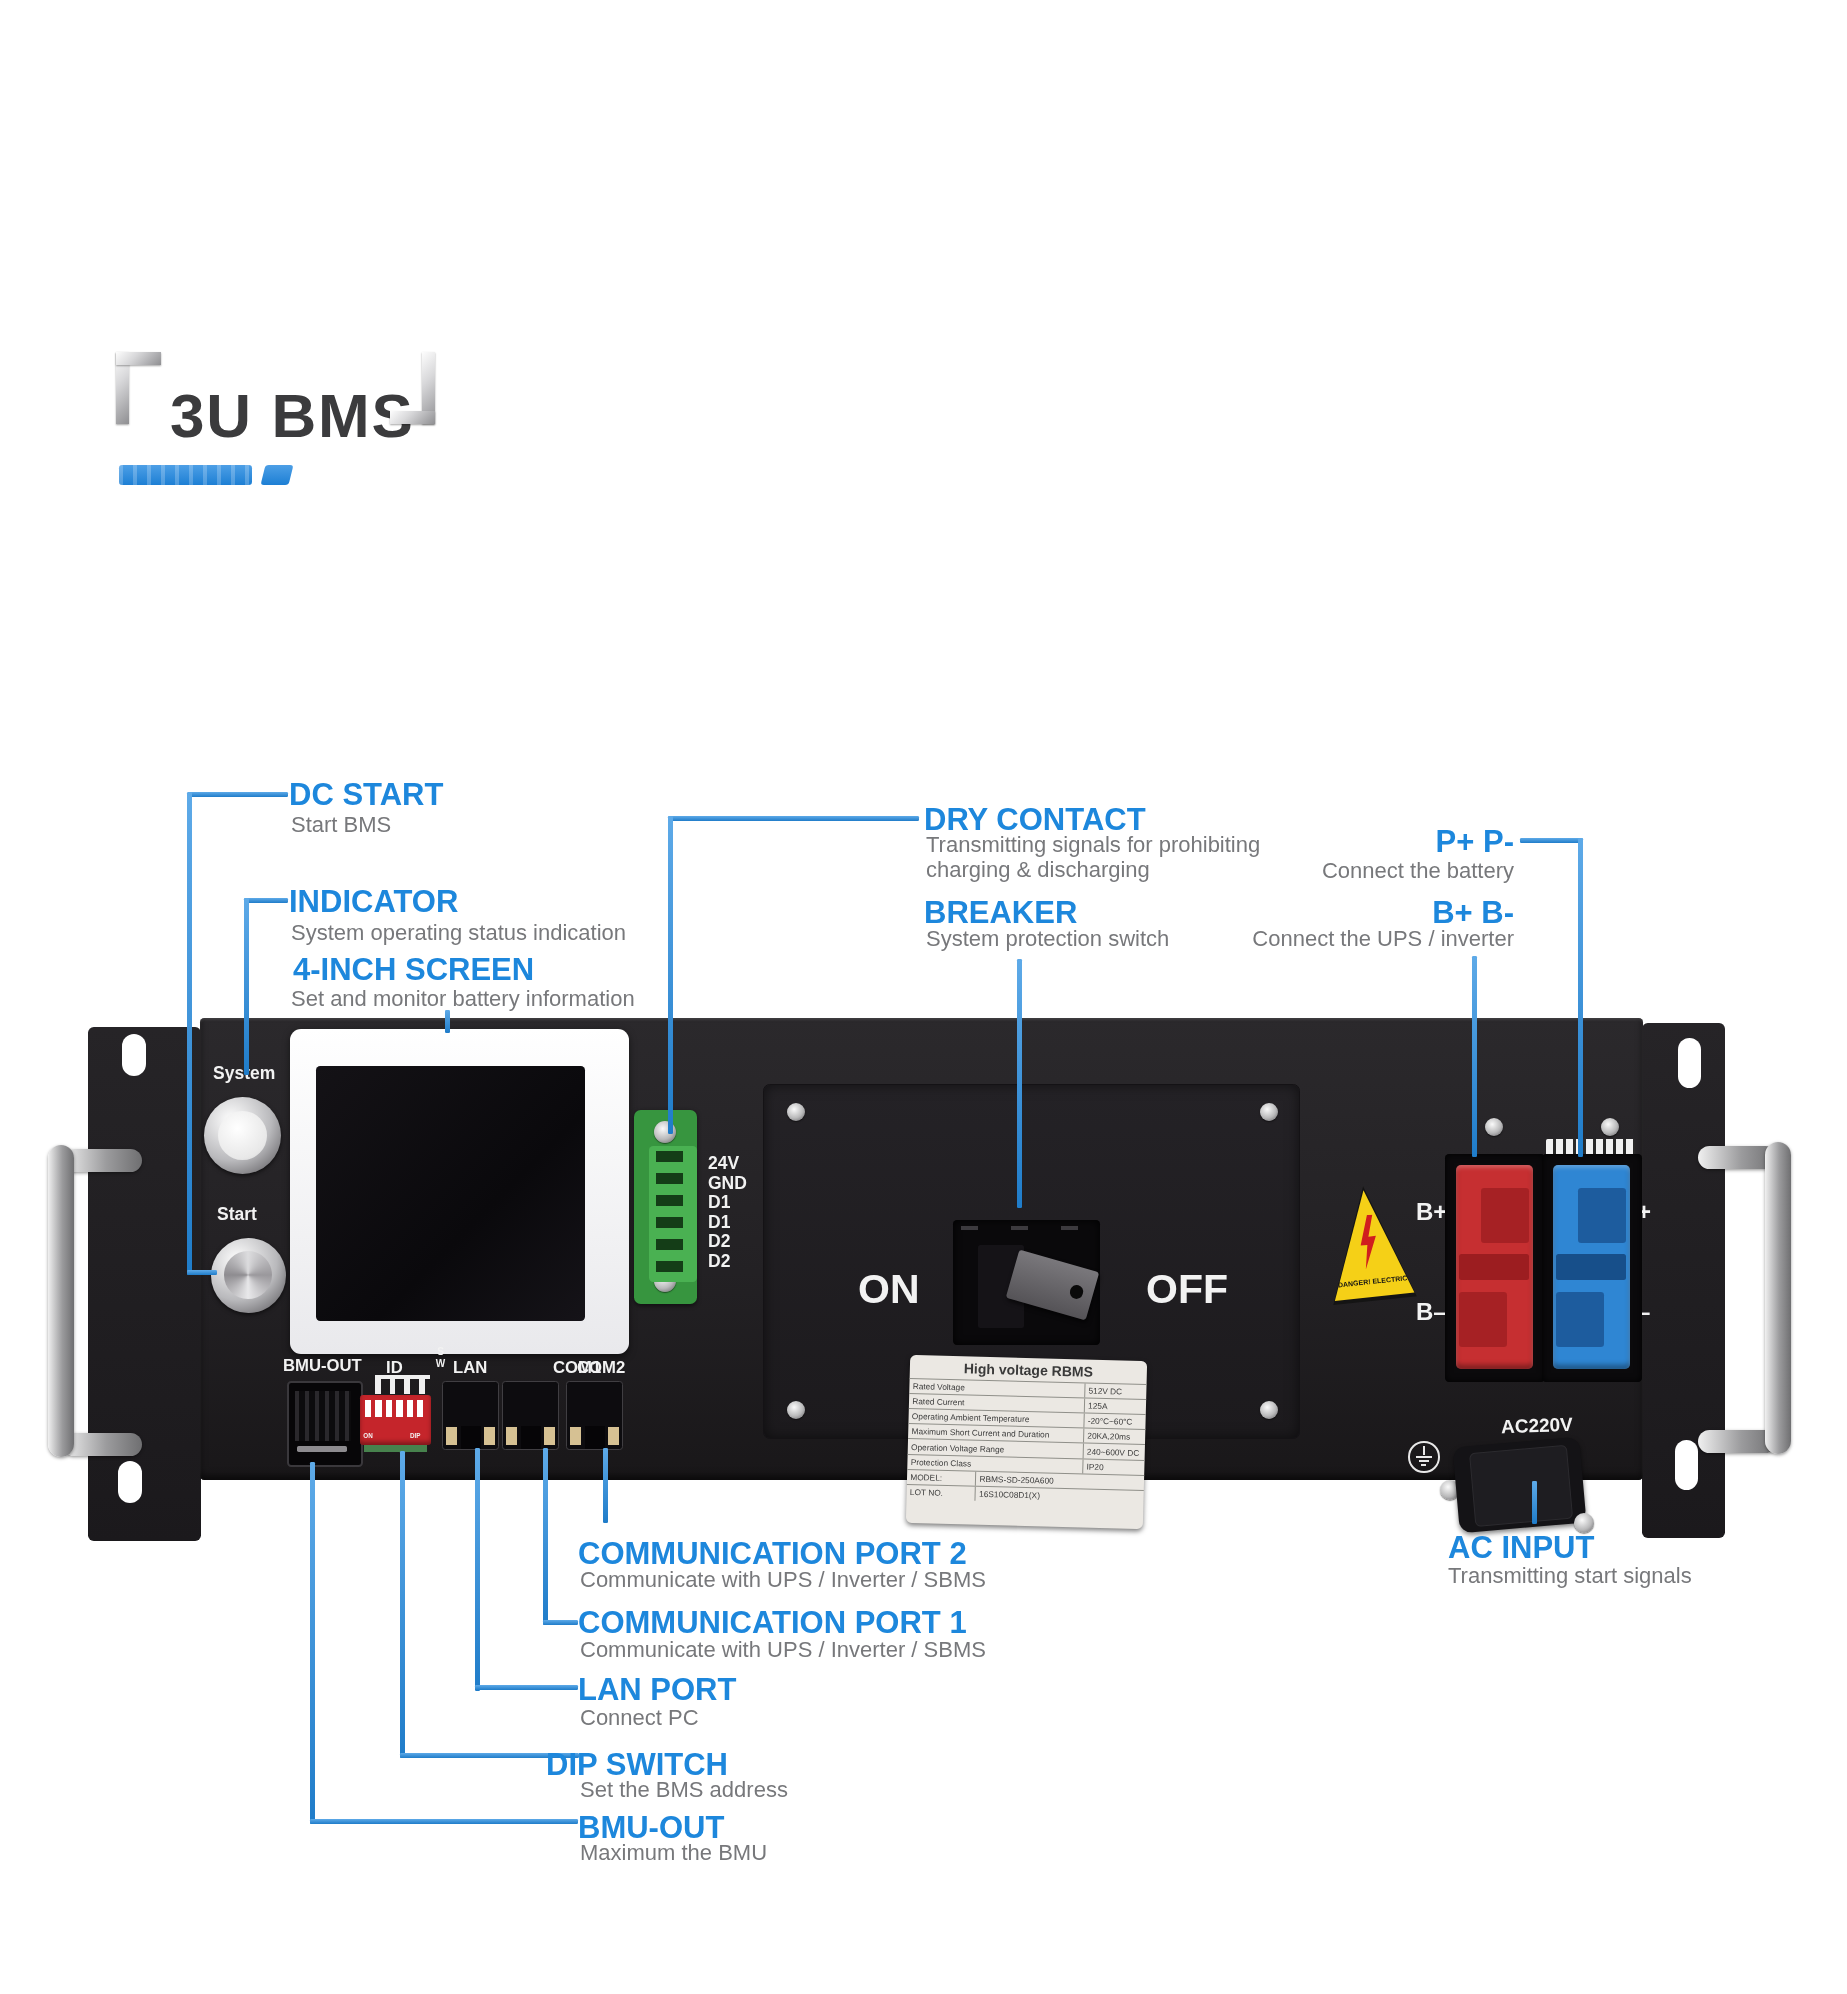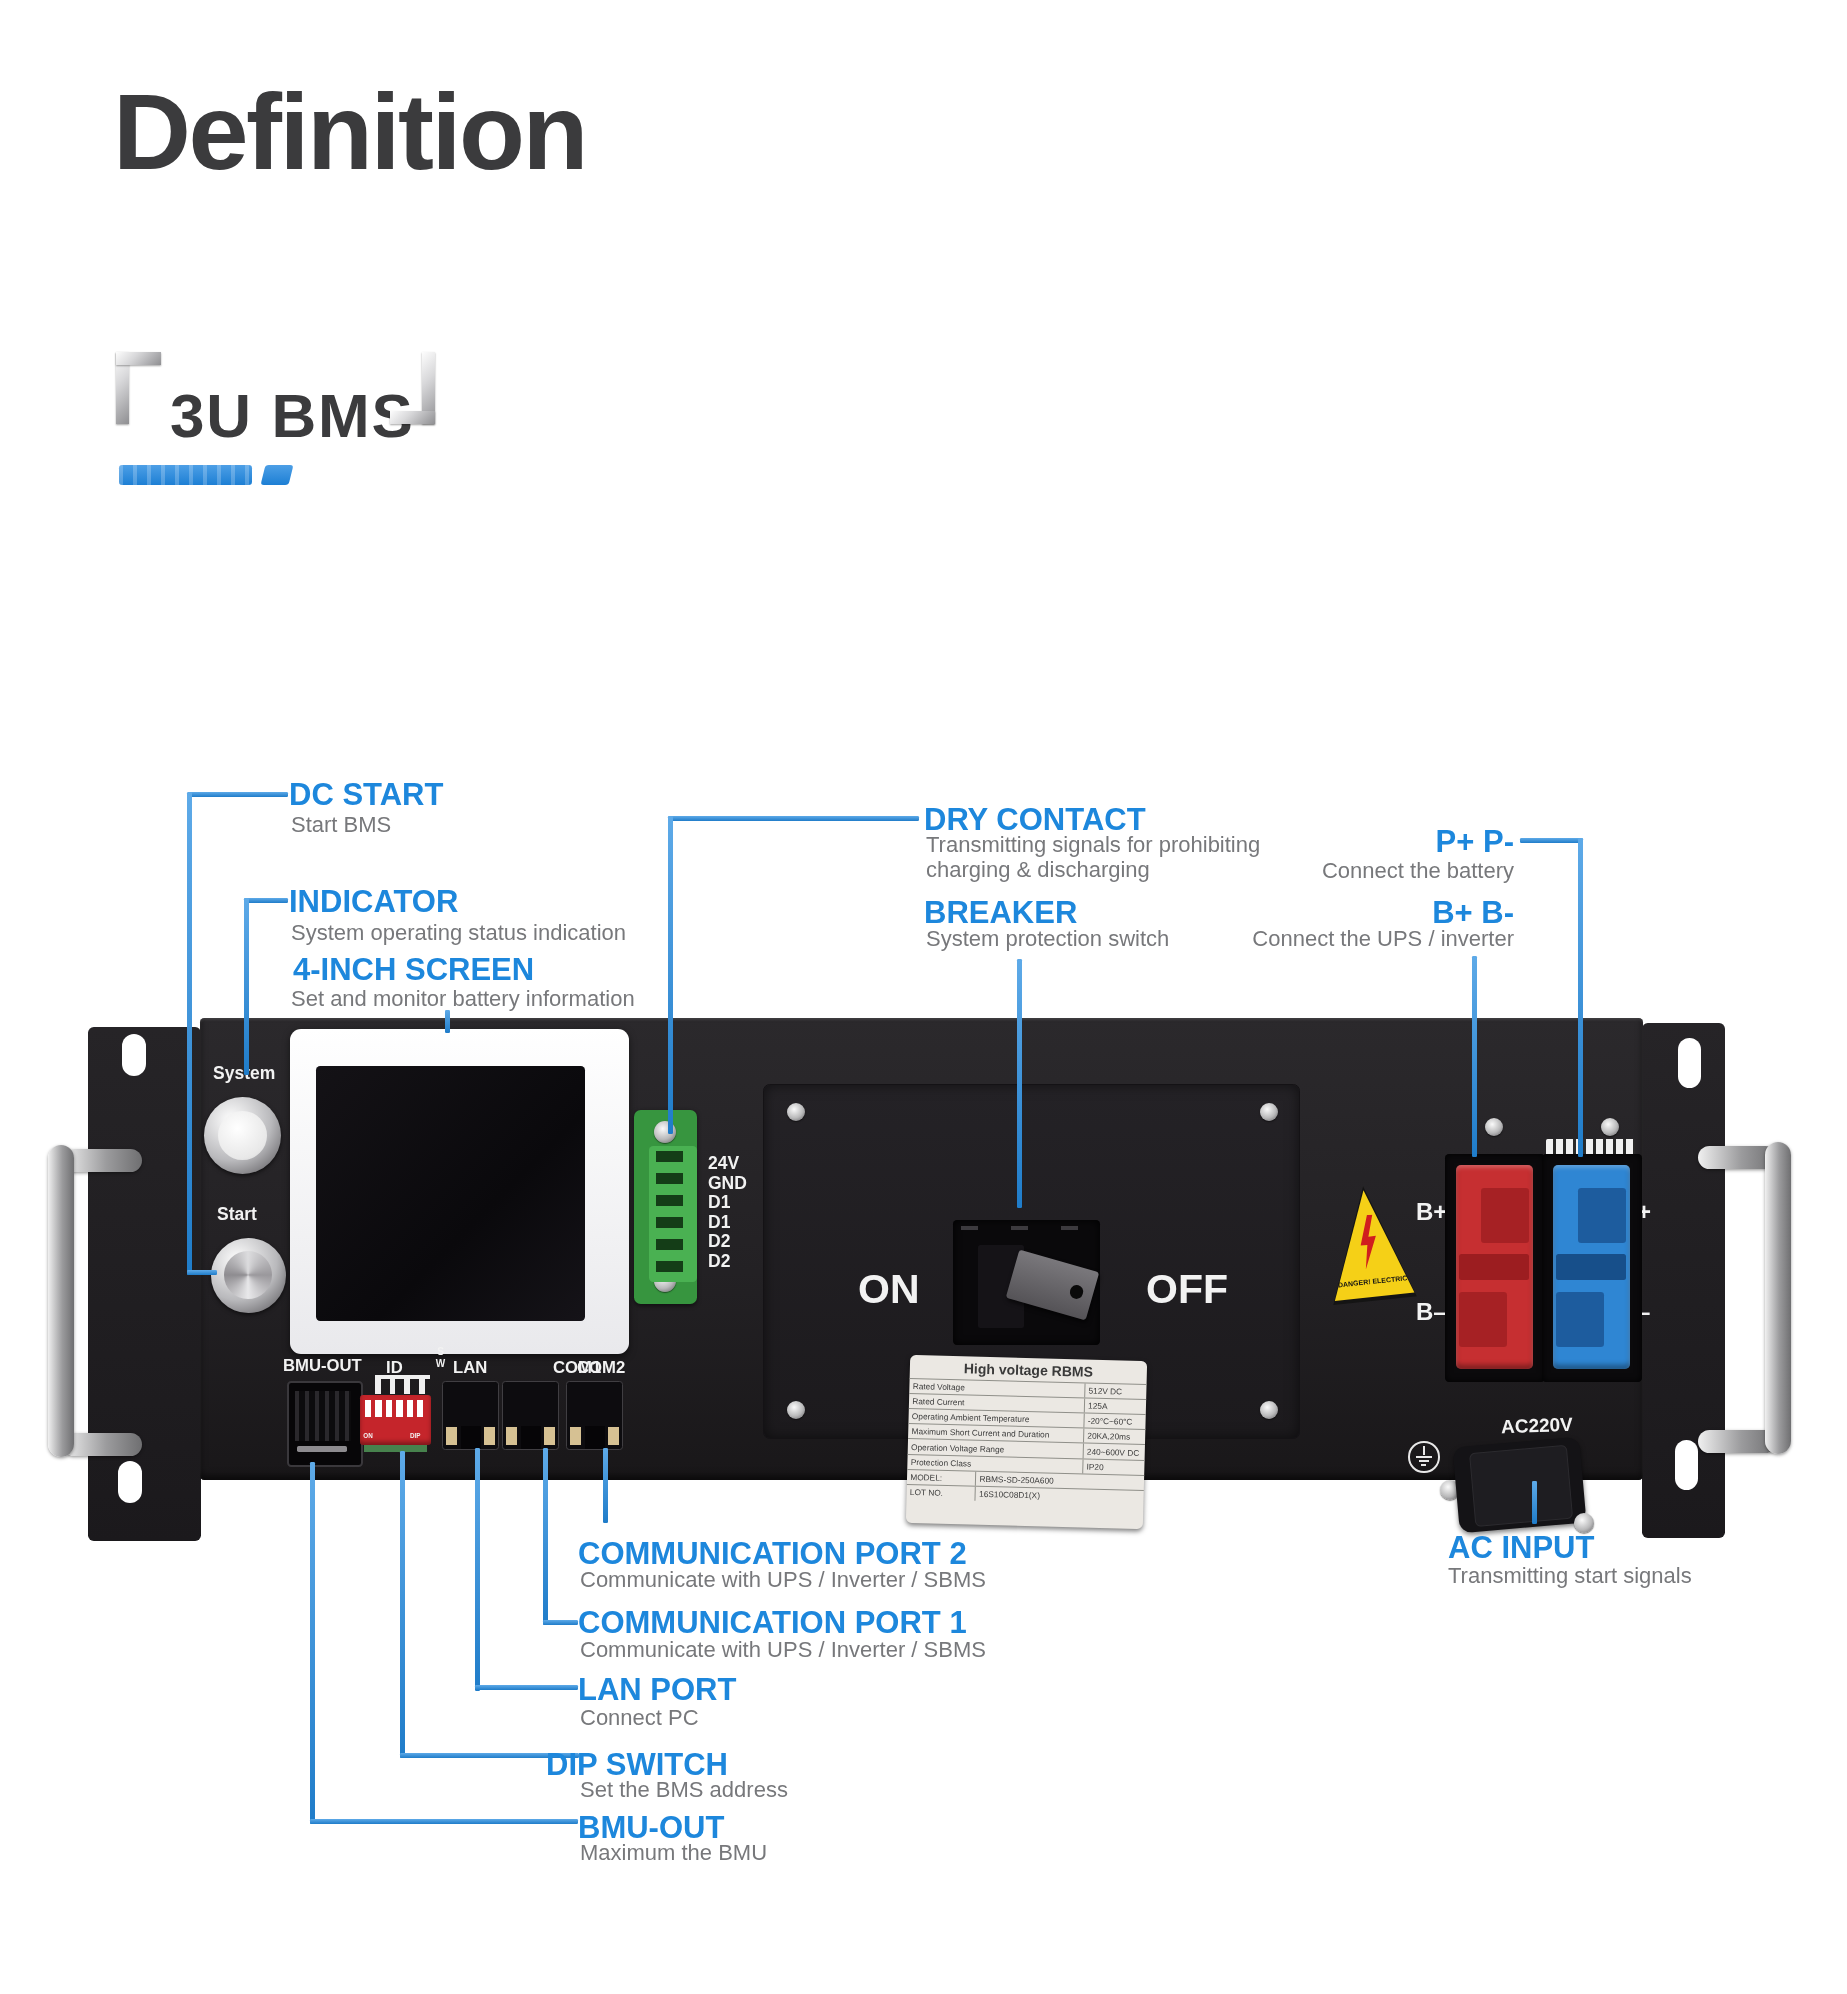--- a/index.html
+++ b/index.html
@@ -52,21 +52,20 @@
   .conn{border-radius:5px;box-shadow:inset 0 2.5px 4.2px rgba(255,255,255,.25), inset 0 -4.2px 5.8px rgba(0,0,0,.35);}
   .tri{width:0;height:0;border-left:40px solid transparent;border-right:40px solid transparent;}
   .small{font-size:6.3px;}
 </style>
 </head>
 <body>
 
 <div class="page">
 
   <div class="abs main-title">
-    <div>Definition</div>
   </div>
 
   <div class="abs bracket" style="left:116px;top:352px;width:12.5px;height:72px;"></div>
   <div class="abs bracket" style="left:116px;top:352px;width:45px;height:12.5px;"></div>
   <div class="abs sub-title">3U BMS</div>
 
   <div class="abs bracket" style="left:422px;top:352px;width:12.5px;height:72px;"></div>
   <div class="abs bracket" style="left:390px;top:411px;width:45px;height:12.5px;"></div>
 
   <div class="abs accentbar" style="left:119px;top:465px;width:133px;height:20px;border-radius:3.3px;">

